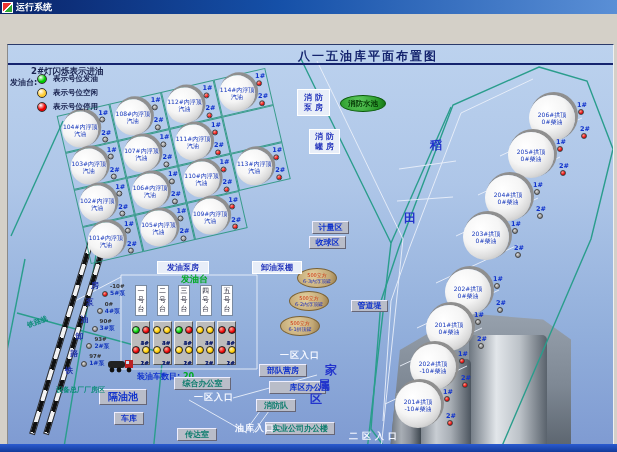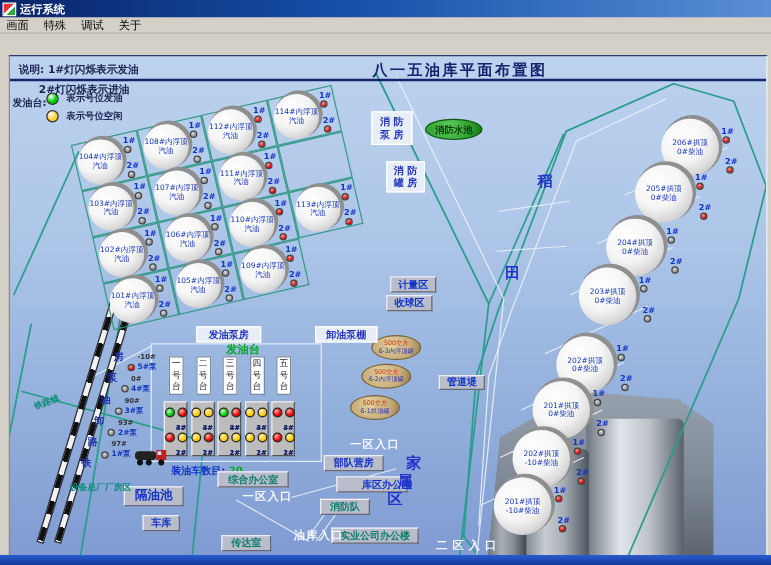--- a/index.html
+++ b/index.html
@@ -92,26 +92,20 @@
   #svglines{left:0;top:0;pointer-events:none;}
 </style>
 </head>
 <body>
 
 <div id="win">
   <div id="titlebar">
     <div id="appicon"></div>
     <span id="titletext">运行系统</span>
   </div>
-  <div id="menubar">
-      <span class="menu-item">画面</span>
-      <span class="menu-item">特殊</span>
-      <span class="menu-item">调试</span>
-      <span class="menu-item">关于</span>
-    </div>
 
   <div id="map">
     <div id="photo">
       <div class="cyl" style="left:84px;top:22px;width:78px;height:110px;background:linear-gradient(90deg,#6d7680 0%,#e2e6ea 35%,#bcc2c8 65%,#59626c 100%);"></div>
       <div class="cyl" style="left:28px;top:46px;width:58px;height:86px;background:linear-gradient(90deg,#5d6670 0%,#c8cdd3 40%,#a8aeb5 65%,#4c555f 100%);"></div>
       <div class="cyl" style="left:0px;top:80px;width:36px;height:52px;background:linear-gradient(90deg,#4c555f 0%,#a8aeb5 45%,#8a9099 70%,#3e474f 100%);"></div>
     </div>
 
     <svg id="svglines" width="605" height="400" viewBox="0 0 605 400">
       <g fill="none" stroke="#2a9d8c" stroke-width="1.4">
@@ -139,21 +133,20 @@
           <path d="M389,156 L445,152"></path>
         <path d="M225,353 L309,330"></path>
           <path d="M181,355 L239,388"></path>
         <path d="M239,384 L255,362"></path>
           <path d="M245,388 L261,366"></path>
       </g>
     </svg>
 
     <div id="navline"></div>
     <div id="maptitle">八一五油库平面布置图</div>
-    <div id="note1" class="note">说明: 1#灯闪烁表示发油</div>
     <div id="note2" class="note">2#灯闪烁表示进油</div>
     <div id="legendlab">发油台:</div>
 
     <div class="track" style="left:52px;top:182px;"></div>
     <div class="track" style="left:66px;top:182px;"></div>
 
     <div id="gasfarm">
         <div class="cell" style="left: 0px; top: 0px;">
           <div class="cw">
             <div class="tank" style="left: 1px; top: 1px; width: 36px; height: 36px;">
@@ -381,20 +374,24 @@
         </div>
       </div>
     <div id="firepool" style="left:332px;top:50px;">消防水池</div>
   <div class="lg-row" style="left: 29px; top: 28px;">
         <span class="lg-dot" style="background: radial-gradient(circle at 35% 30%, rgb(255, 255, 255), rgb(0, 204, 0) 55%);"></span>
         <span class="lg-txt">表示号位发油</span>
       </div>
       <div class="lg-row" style="left: 29px; top: 42px;">
         <span class="lg-dot" style="background: radial-gradient(circle at 35% 30%, rgb(255, 255, 255), rgb(255, 204, 51) 55%);"></span>
         <span class="lg-txt">表示号位空闲</span>
+      </div>
+      <div class="lg-row" style="left: 29px; top: 56px;">
+        <span class="lg-dot" style="background: radial-gradient(circle at 35% 30%, rgb(255, 255, 255), rgb(238, 0, 0) 55%);"></span>
+        <span class="lg-txt">表示号位停用</span>
       </div>
       <div class="tank" style="left: 521px; top: 50px; width: 46px; height: 46px;">
         <span>206#拱顶</span>
         <span>0#柴油</span>
       </div>
       <div class="ind" style="left: 569px; top: 57px;">
         <span class="lab">1#</span>
         <span class="bulb on"></span>
       </div>
       <div class="ind" style="left: 572px; top: 81px;">

